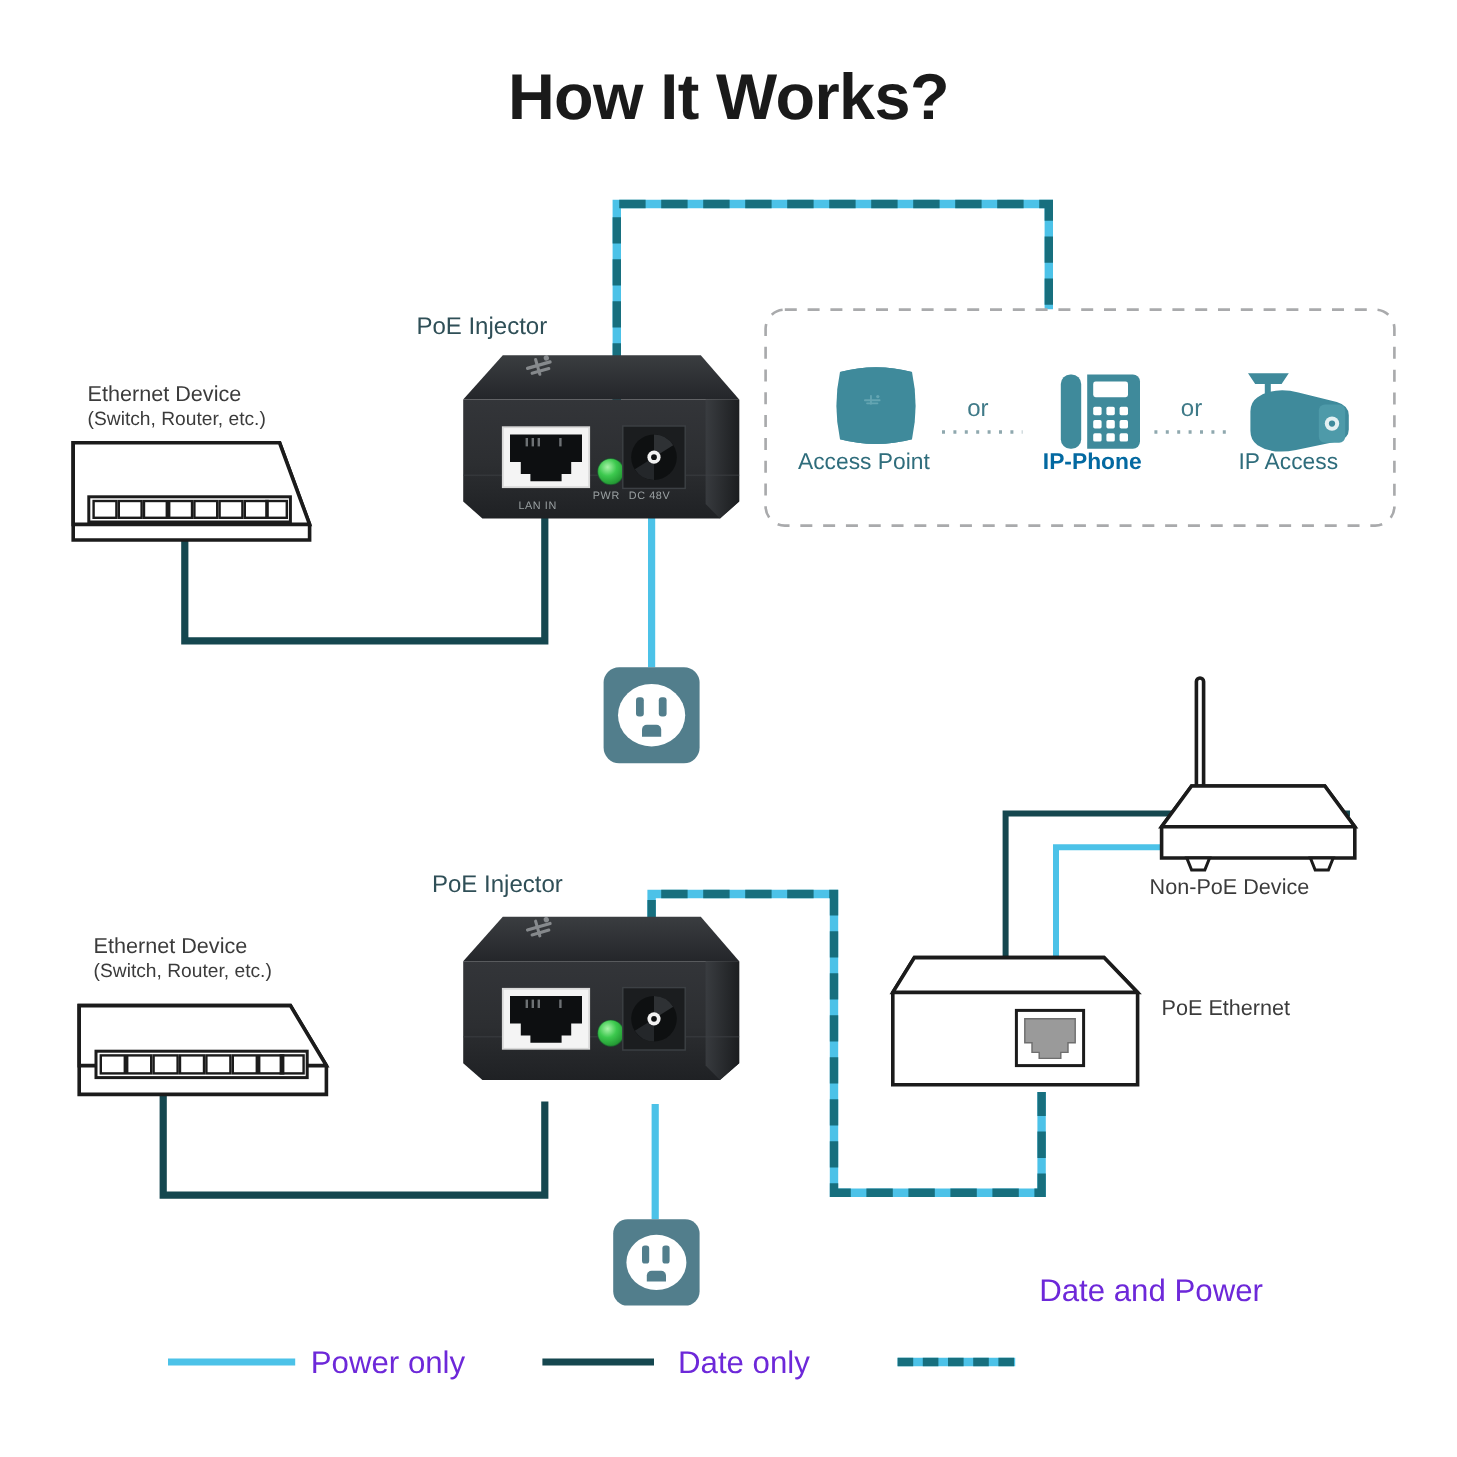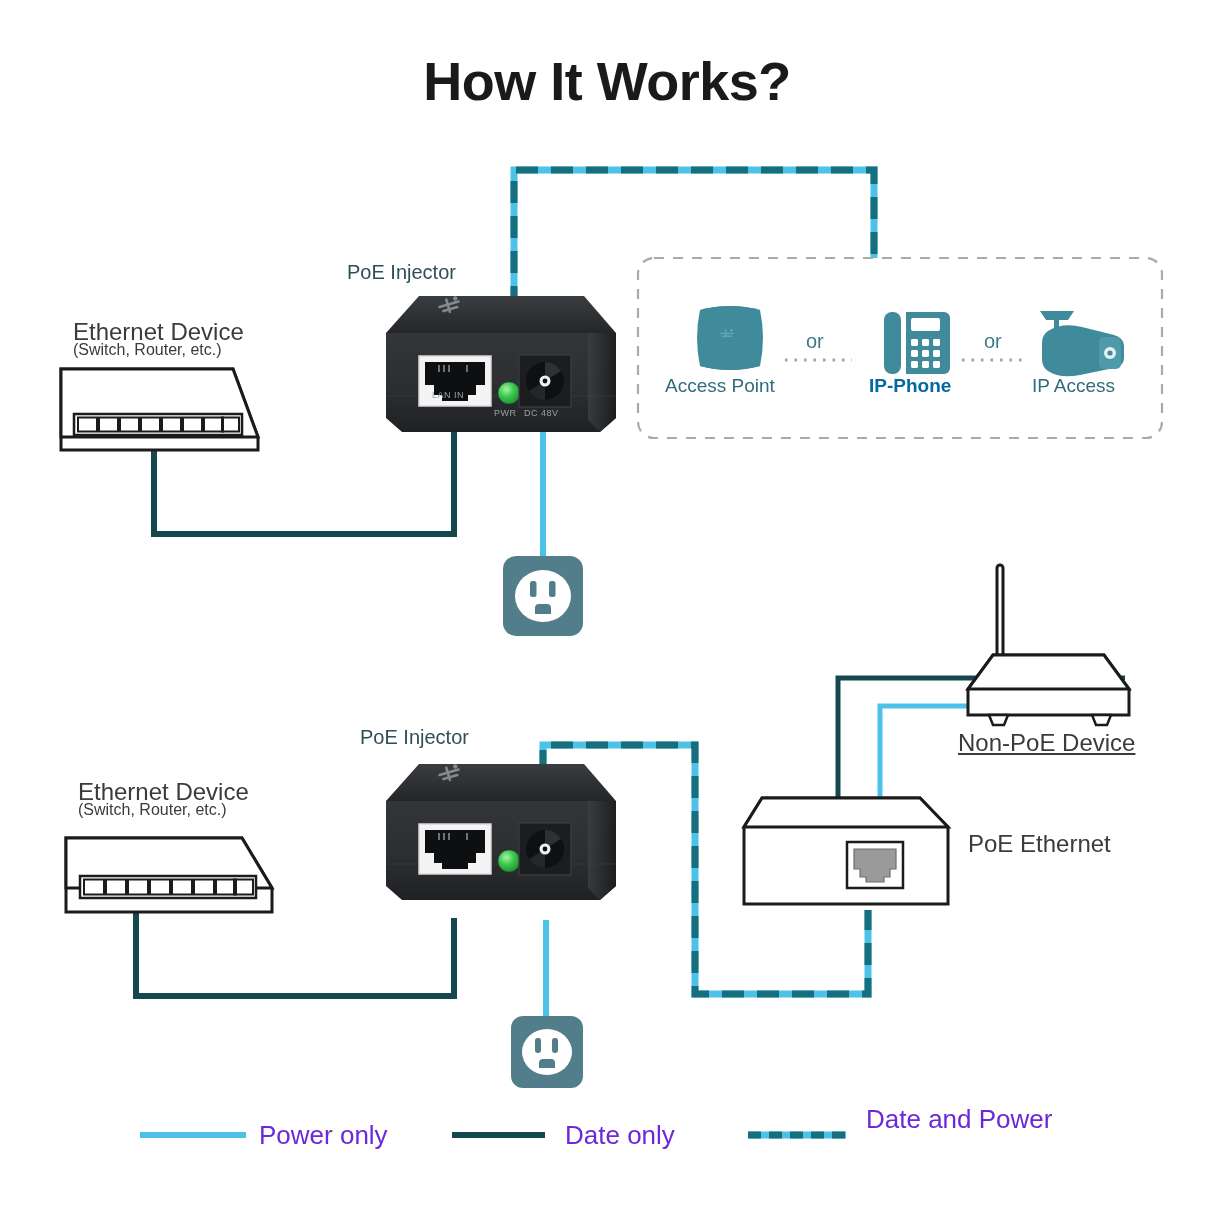--- a/index.html
+++ b/index.html
@@ -2,21 +2,21 @@
 <html><head>
 <meta charset="utf-8">
 <style>
   html,body{margin:0;padding:0;background:#ffffff;}
   body{width:1214px;height:1214px;position:relative;overflow:hidden;
        font-family:"Liberation Sans","DejaVu Sans",sans-serif;color:#231f20;}
   #stage{position:absolute;left:0;top:0;width:1188px;height:1214px;}
   #svgroot{position:absolute;left:0;top:0;width:1214px;height:1214px;}
   .ttl{position:absolute;left:0;top:50px;width:1214px;text-align:center;
        font-size:54px;font-weight:bold;letter-spacing:-0.5px;color:#1a1a1a;}
-  .lbl{position:absolute;font-size:24px;color:#3b3b3b;white-space:nowrap;}
+  .lbl{position:absolute;font-size:18px;color:#3b3b3b;white-space:nowrap;}
   .lbl.sub{font-size:16px;color:#3b3b3b;}
   .poeLbl{position:absolute;font-size:20px;color:#2f4f57;white-space:nowrap;}
   .legTxt{position:absolute;font-size:26px;color:#6d28d9;white-space:nowrap;}
   .injLbl{position:absolute;font-size:9px;color:#9aa0a2;letter-spacing:.5px;white-space:nowrap;}
 </style>
 </head>
 <body>
 
 <div id="stage">
 
@@ -262,37 +262,37 @@
       <line x1="748" y1="1135" x2="846" y2="1135" stroke="#4cc2e8" stroke-width="7"></line>
       <line x1="748" y1="1135" x2="846" y2="1135" stroke="#176f7e" stroke-width="7" stroke-dasharray="13 8"></line>
     </g>
   </svg>
 
   <div class="lbl" style="left:73px;top:318px;">Ethernet Device</div>
   <div class="lbl sub" style="left:73px;top:341px;">(Switch, Router, etc.)</div>
 
   <div class="poeLbl" style="left:347px;top:261px;">PoE Injector</div>
 
-  <div class="injLbl" style="left:432px;top:390px;">LAN IN</div>
+  <div class="injLbl" style="left:432px;top:416px;">LAN IN</div>
   <div class="injLbl" style="left:494px;top:408px;">PWR</div>
   <div class="injLbl" style="left:524px;top:408px;">DC 48V</div>
 
   <div class="lbl" style="left:665px;top:375px;font-size:19px;color:#2f6d7c;">Access Point</div>
   <div class="lbl" style="left:869px;top:375px;font-size:19px;color:#0369a1;font-weight:bold;">IP-Phone</div>
   <div class="lbl" style="left:1032px;top:375px;font-size:19px;color:#2f6d7c;">IP Access</div>
 
   <div class="lbl" style="left:806px;top:330px;font-size:20px;color:#3f7a88;">or</div>
   <div class="lbl" style="left:984px;top:330px;font-size:20px;color:#3f7a88;">or</div>
 
   <div class="lbl" style="left:78px;top:778px;">Ethernet Device</div>
   <div class="lbl sub" style="left:78px;top:801px;">(Switch, Router, etc.)</div>
 
   <div class="poeLbl" style="left:360px;top:726px;">PoE Injector</div>
 
-  <div class="lbl" style="left:958px;top:729px;text-decoration:underline;">Non-PoE Device</div>
+  <div class="lbl" style="left:958px;top:729px;">Non-PoE Device</div>
 
   <div class="lbl" style="left:968px;top:830px;">PoE Ethernet</div>
 
   <div class="legTxt" style="left:259px;top:1120px;">Power only</div>
   <div class="legTxt" style="left:565px;top:1120px;">Date only</div>
-  <div class="legTxt" style="left:866px;top:1104px;text-align:center;">Date and Power</div>
+  <div class="legTxt" style="left:866px;top:1060px;text-align:center;">Date and Power</div>
 
 </div>
 
 </body></html>

